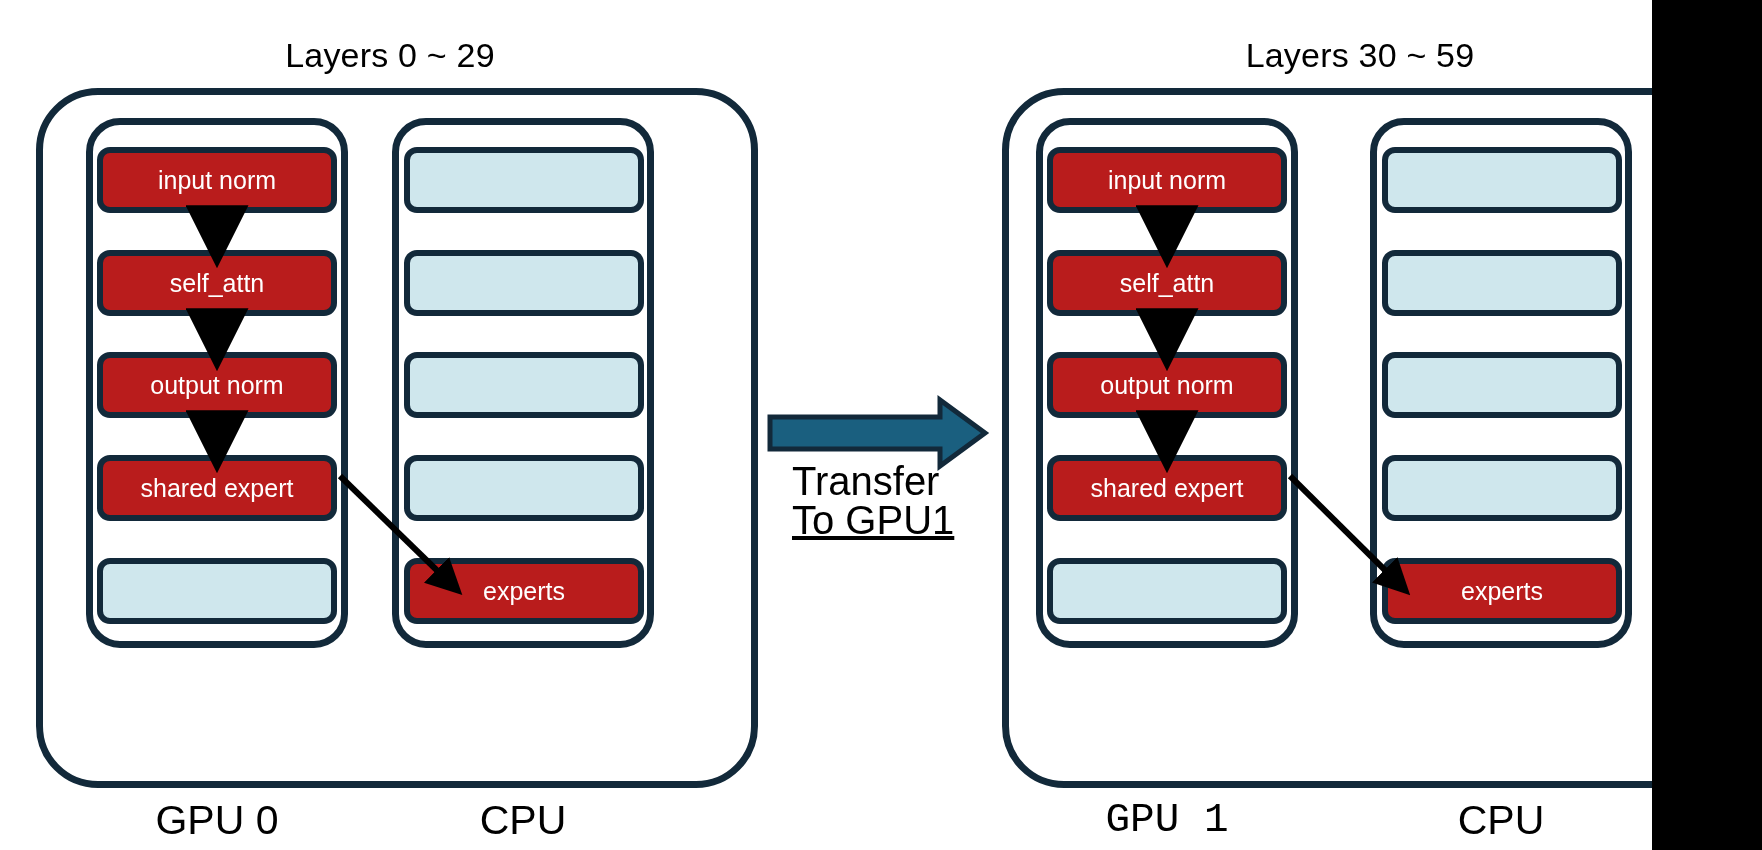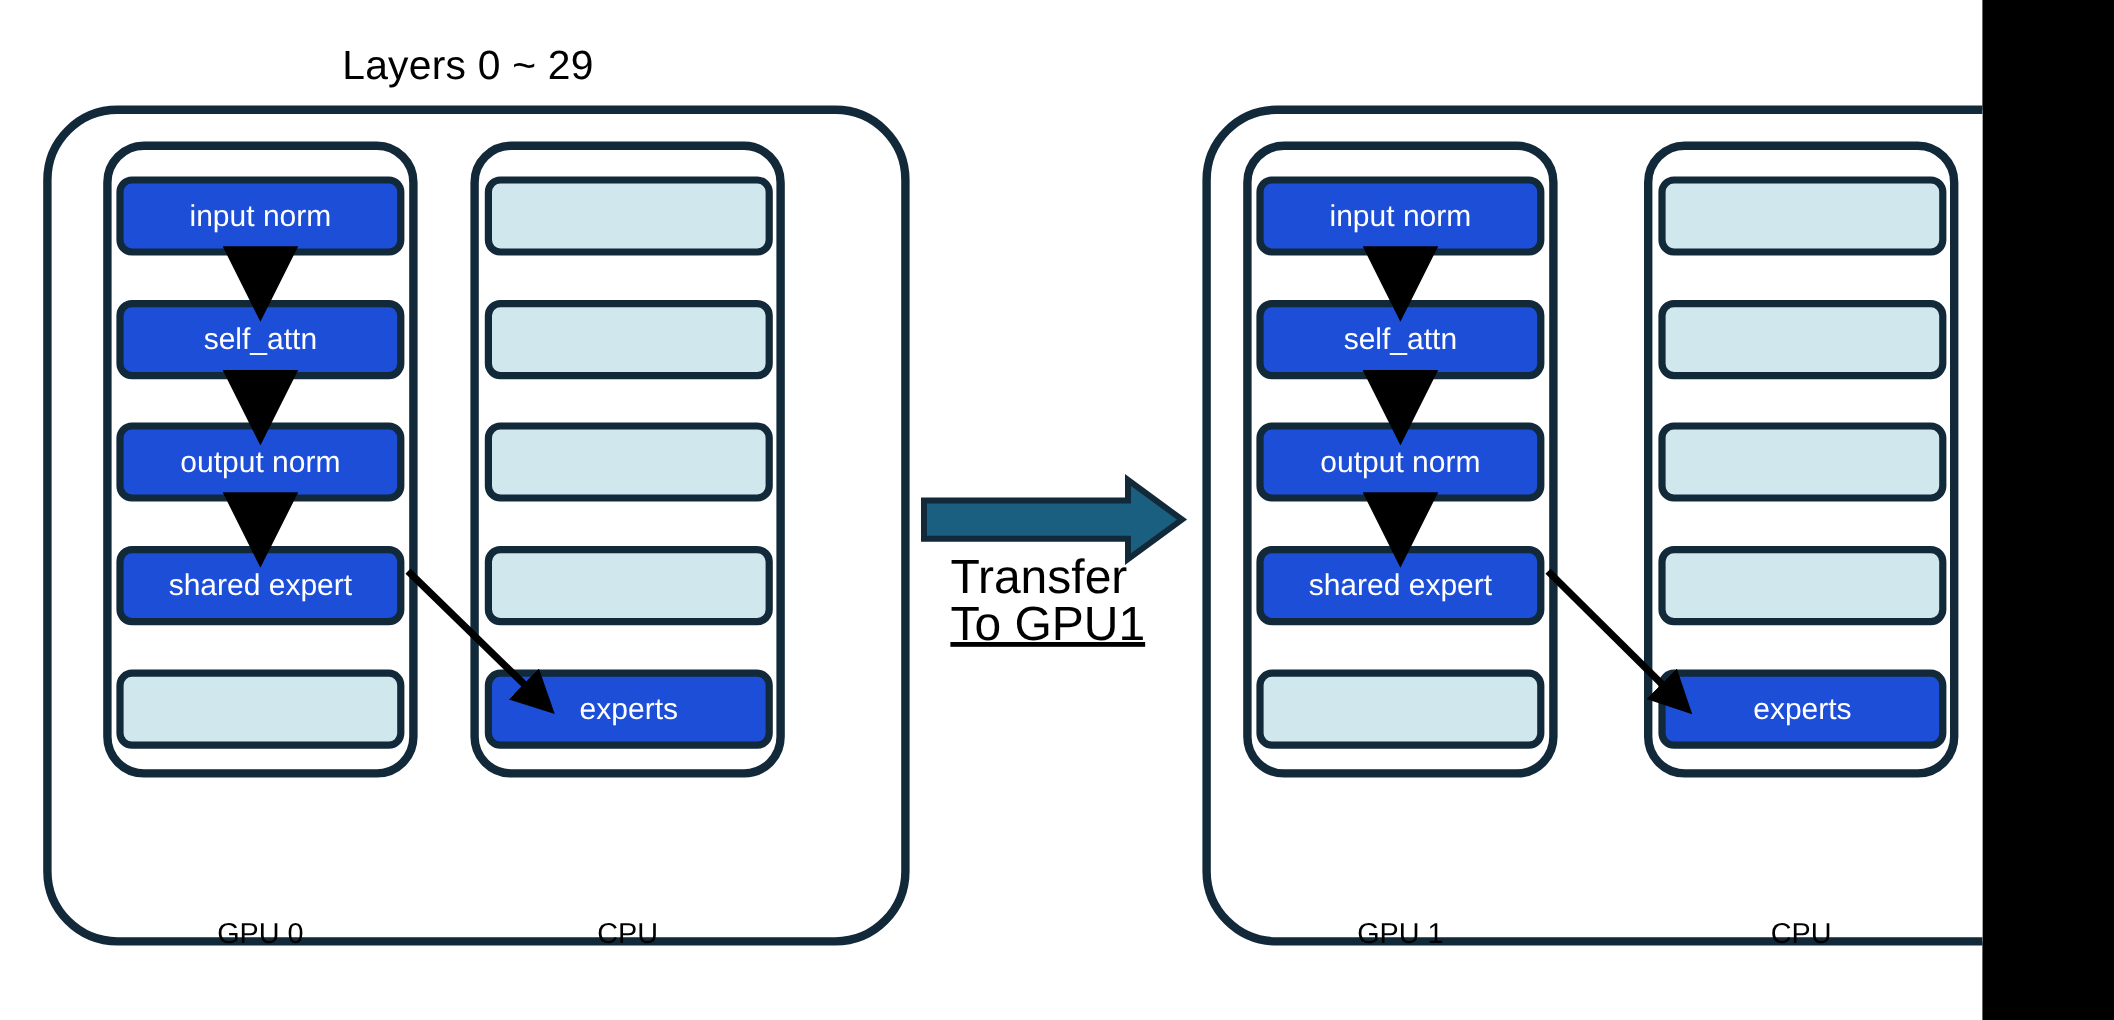--- a/index.html
+++ b/index.html
@@ -53,30 +53,31 @@
     box-sizing: border-box;
     border: 6px solid #12293a;
     border-radius: 13px;
     display: flex;
     align-items: center;
     justify-content: center;
     font-size: 25px;
     color: #ffffff;
     white-space: nowrap;
   }
-  .block.salmon { background: #1d4ed8; }
+  .block.salmon { background: #b91c1c; }
   .block.blue   { background: #cfe7ed; color: transparent; }
 
   
   .device-label {
     position: absolute;
-    font-size: 24px;
+    font-size: 41px;
     color: #000000;
     text-align: center;
     white-space: nowrap;
+    margin-top: 32px;
   }
 
   
   .transfer-label {
     position: absolute;
     font-size: 40px;
     color: #000000;
     line-height: 1.22;
     white-space: nowrap;
   }
@@ -114,40 +115,41 @@
   <div class="block blue" style="left:404px; top:352px; width:240px; height:66px;"></div>
   <div class="block blue" style="left:404px; top:455px; width:240px; height:66px;"></div>
   <div class="block salmon" style="left:404px; top:558px; width:240px; height:66px;">experts</div>
 
   <div class="device-label" style="left:86px; top:765px; width:262px;">GPU 0</div>
   <div class="device-label" style="left:392px; top:765px; width:262px;">CPU</div>
 
   <div class="transfer-label" style="left:792px; top:457px;">Transfer</div>
   <div class="transfer-label" style="left:792px; top:496px;text-decoration:underline;">To GPU1</div>
 
+  <div class="panel-title" style="left:1000px; top:36px; width:720px;">Layers 30 ~ 59</div>
 
   <div class="device-panel" style="left:1002px; top:88px; width:722px; height:700px;"></div>
 
   <div class="column" style="left:1036px; top:118px; width:262px; height:530px;"></div>
 
   <div class="block salmon" style="left:1047px; top:147px; width:240px; height:66px;">input norm</div>
   <div class="block salmon" style="left:1047px; top:250px; width:240px; height:66px;">self_attn</div>
   <div class="block salmon" style="left:1047px; top:352px; width:240px; height:66px;">output norm</div>
   <div class="block salmon" style="left:1047px; top:455px; width:240px; height:66px;">shared expert</div>
   <div class="block blue" style="left:1047px; top:558px; width:240px; height:66px;"></div>
 
   <div class="column" style="left:1370px; top:118px; width:262px; height:530px;"></div>
 
   <div class="block blue" style="left:1382px; top:147px; width:240px; height:66px;"></div>
   <div class="block blue" style="left:1382px; top:250px; width:240px; height:66px;"></div>
   <div class="block blue" style="left:1382px; top:352px; width:240px; height:66px;"></div>
   <div class="block blue" style="left:1382px; top:455px; width:240px; height:66px;"></div>
   <div class="block salmon" style="left:1382px; top:558px; width:240px; height:66px;">experts</div>
 
-  <div class="device-label" style="left:1036px; top:765px; width:262px;">GPU 1</div>
+  <div class="device-label" style="left:1036px; top:765px; width:262px;font-family:Liberation Mono, monospace;">GPU 1</div>
   <div class="device-label" style="left:1370px; top:765px; width:262px;">CPU</div>
 
   <svg class="overlay" viewBox="0 0 1762 850">
     <defs>
       <marker id="ah-black" markerWidth="7" markerHeight="7" refX="4.2" refY="3.5" orient="auto" markerUnits="strokeWidth">
         <path d="M0,0 L7,3.5 L0,7 z" fill="#000000"></path>
       </marker>
       <marker id="ah-black-diag" markerWidth="6" markerHeight="6" refX="3.6" refY="3" orient="auto" markerUnits="strokeWidth">
         <path d="M0,0 L6,3 L0,6 z" fill="#000000"></path>
       </marker>

